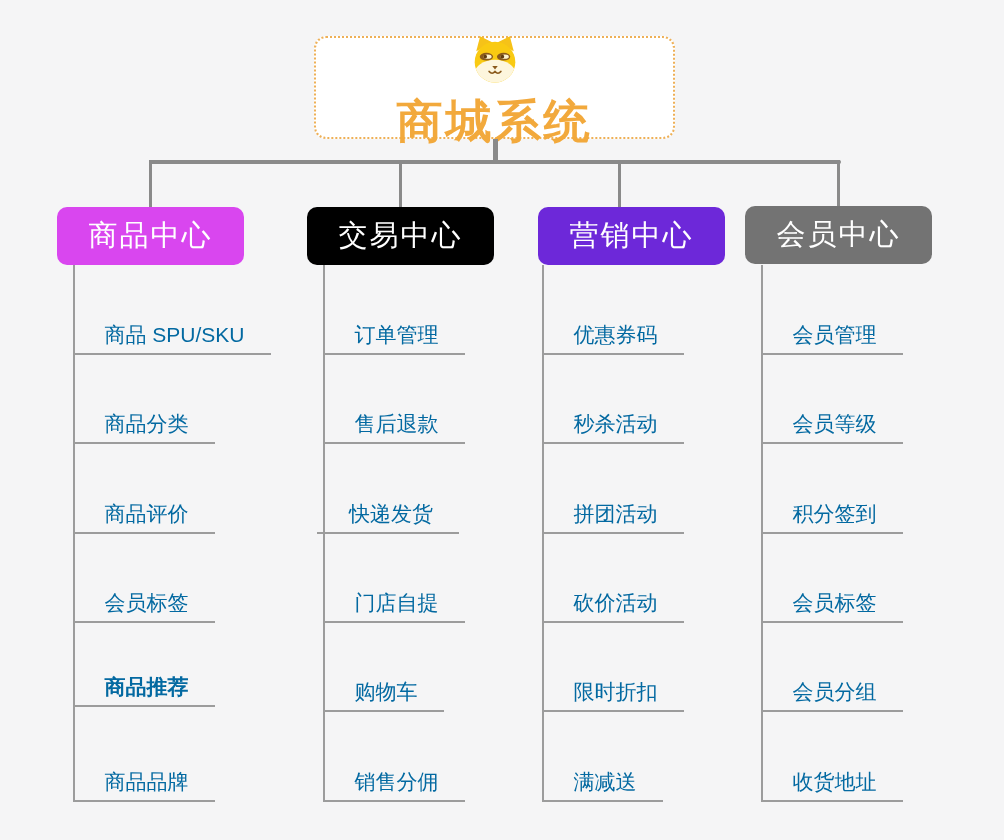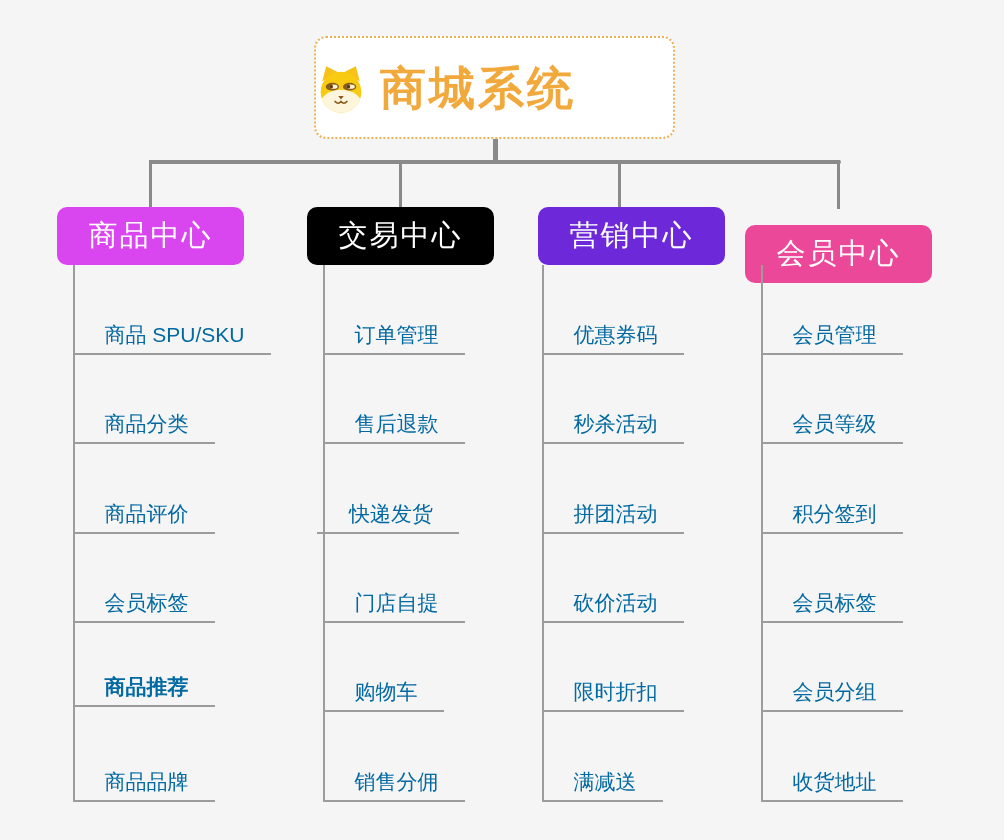--- a/index.html
+++ b/index.html
@@ -6,22 +6,23 @@
   .canvas {
     position:relative; width:1004px; height:840px; overflow:hidden;
     background:#f5f5f6;
     font-family:"Liberation Sans","DejaVu Sans",sans-serif;
   }
   
   .root-node {
     position:absolute; left:314px; top:36px; width:361px; height:103px;
     box-sizing:border-box; background:#ffffff;
     border:2px dotted #eeb057; border-radius:12px;
-    display:flex; align-items:center; gap:14px;
+    display:flex; align-items:center; justify-content:center; gap:14px;
     cursor:default;
+    flex-direction:column;
   }
   .root-title {
     font-size:46px; font-weight:bold; color:#f2a93c; letter-spacing:3px;
     line-height:1;
   }
   .dog-icon { display:flex; margin-top:2px; }
   
   .line { position:absolute; background:#8a8a8a; }
   .bus  { border-radius:2px; }
   
@@ -95,21 +96,21 @@
       <div class="leaf" style="left: 322.5px; top: 681.2px;">购物车</div>
       <div class="leaf" style="left: 322.5px; top: 770.5px;">销售分佣</div>
       <div class="branch-header" style="left: 538px; top: 207px; background: #6d28d9;">营销中心</div>
       <div class="branch-vline" style="left: 541.5px; top: 265px; height: 536.5px;"></div>
       <div class="leaf" style="left: 541.5px; top: 324px;">优惠券码</div>
       <div class="leaf" style="left: 541.5px; top: 413.3px;">秒杀活动</div>
       <div class="leaf" style="left: 541.5px; top: 502.6px;">拼团活动</div>
       <div class="leaf" style="left: 541.5px; top: 591.9px;">砍价活动</div>
       <div class="leaf" style="left: 541.5px; top: 681.2px;">限时折扣</div>
       <div class="leaf" style="left: 541.5px; top: 770.5px;">满减送</div>
-      <div class="branch-header" style="left: 745px; top: 225px; background: #ec4899;">会员中心</div>
+      <div class="branch-header" style="left: 745px; top: 206px; background: #737373;">会员中心</div>
       <div class="branch-vline" style="left: 760.5px; top: 265px; height: 536.5px;"></div>
       <div class="leaf" style="left: 760.5px; top: 324px;">会员管理</div>
       <div class="leaf" style="left: 760.5px; top: 413.3px;">会员等级</div>
       <div class="leaf" style="left: 760.5px; top: 502.6px;">积分签到</div>
       <div class="leaf" style="left: 760.5px; top: 591.9px;">会员标签</div>
       <div class="leaf" style="left: 760.5px; top: 681.2px;">会员分组</div>
       <div class="leaf" style="left: 760.5px; top: 770.5px;">收货地址</div>
     </div>
 
 </div>

